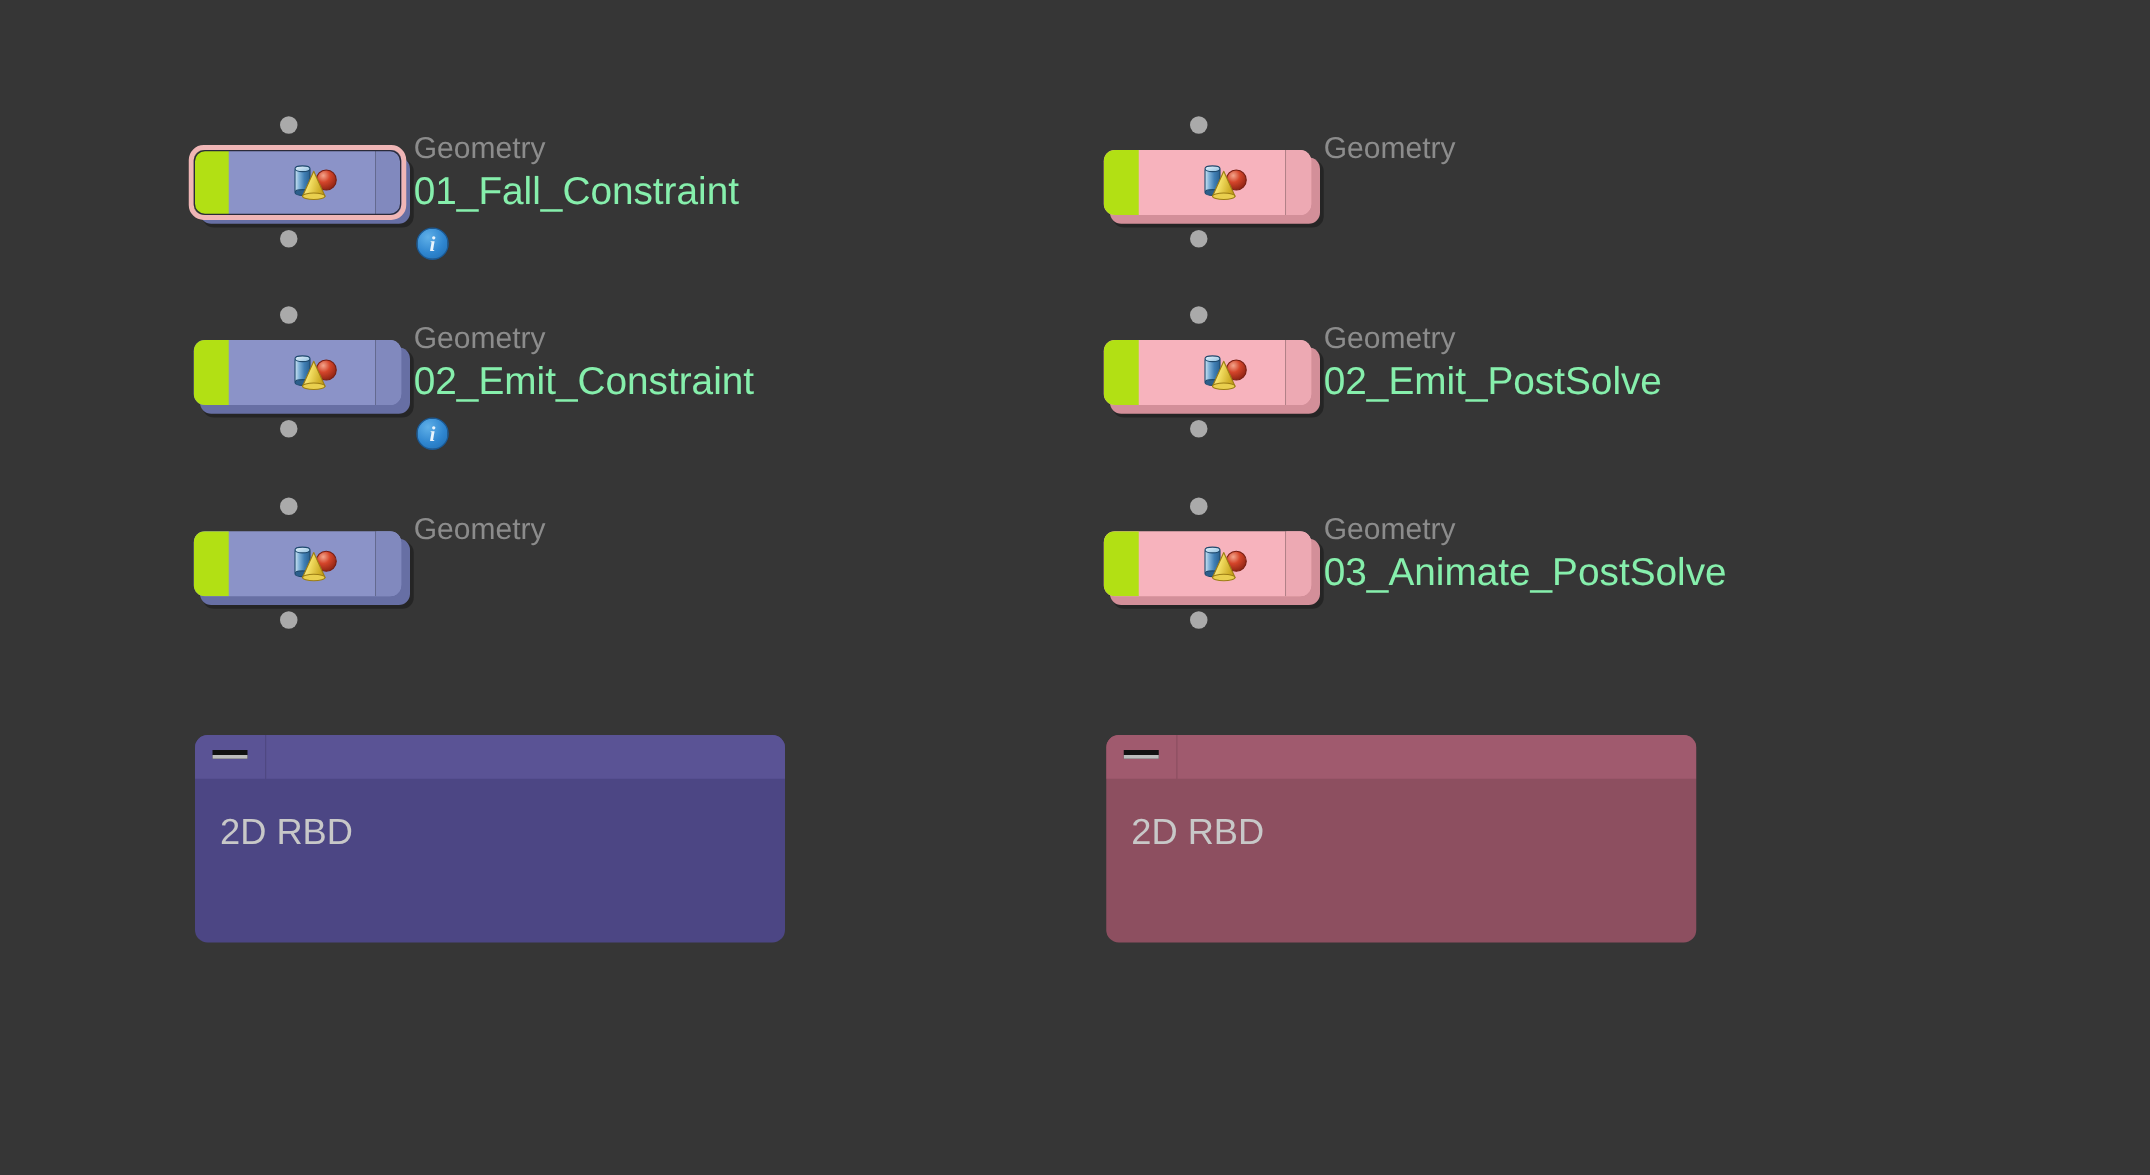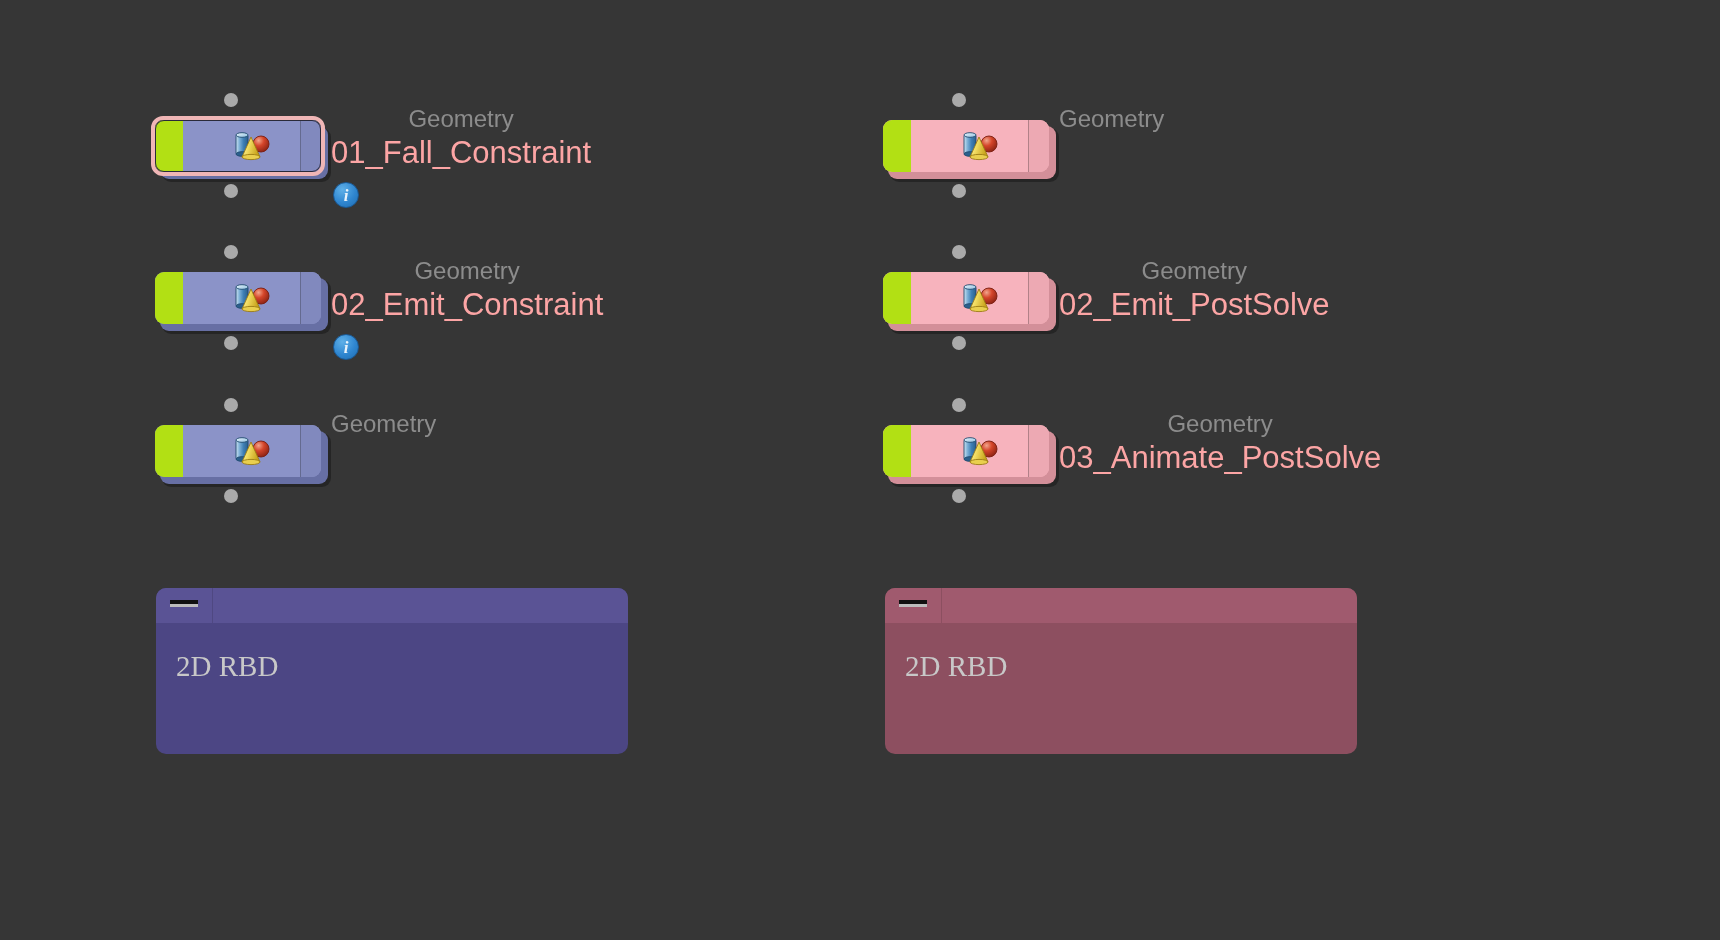--- a/index.html
+++ b/index.html
@@ -106,25 +106,24 @@
     position: absolute;
     left: 176px;
     top: -16px;
     white-space: nowrap;
   }
   .node-type {
     font-size: 24px;
     color: #8c8c8c;
     line-height: 30px;
     font-family: "Liberation Sans", sans-serif;
-    text-align: center;
   }
   .node-name {
     font-size: 31px;
-    color: #fca5a5;
+    color: #86efac;
     line-height: 37px;
     font-family: "Liberation Sans", sans-serif;
   }
 
   
   .info-badge {
     position: absolute;
     left: 178px;
     top: 62px;
     width: 26px; height: 26px;
@@ -168,21 +167,21 @@
     width: 1px; height: 35px;
     background: rgba(0,0,0,0.12);
   }
   .sticky-body {
     padding: 22px 20px 0 20px;
   }
   .sticky-line {
     font-size: 29px;
     color: #c8c8c8;
     line-height: 43px;
-    font-family: Liberation Serif, serif;
+    font-family: Liberation Sans, sans-serif;
     white-space: nowrap;
   }
 </style>
 </head>
 <body>
 
 <div id="network-view">
     <div class="node" style="left: 155px; top: 120px;">
     <div class="conn-dot conn-in"></div>
     <div class="conn-dot conn-out"></div>

